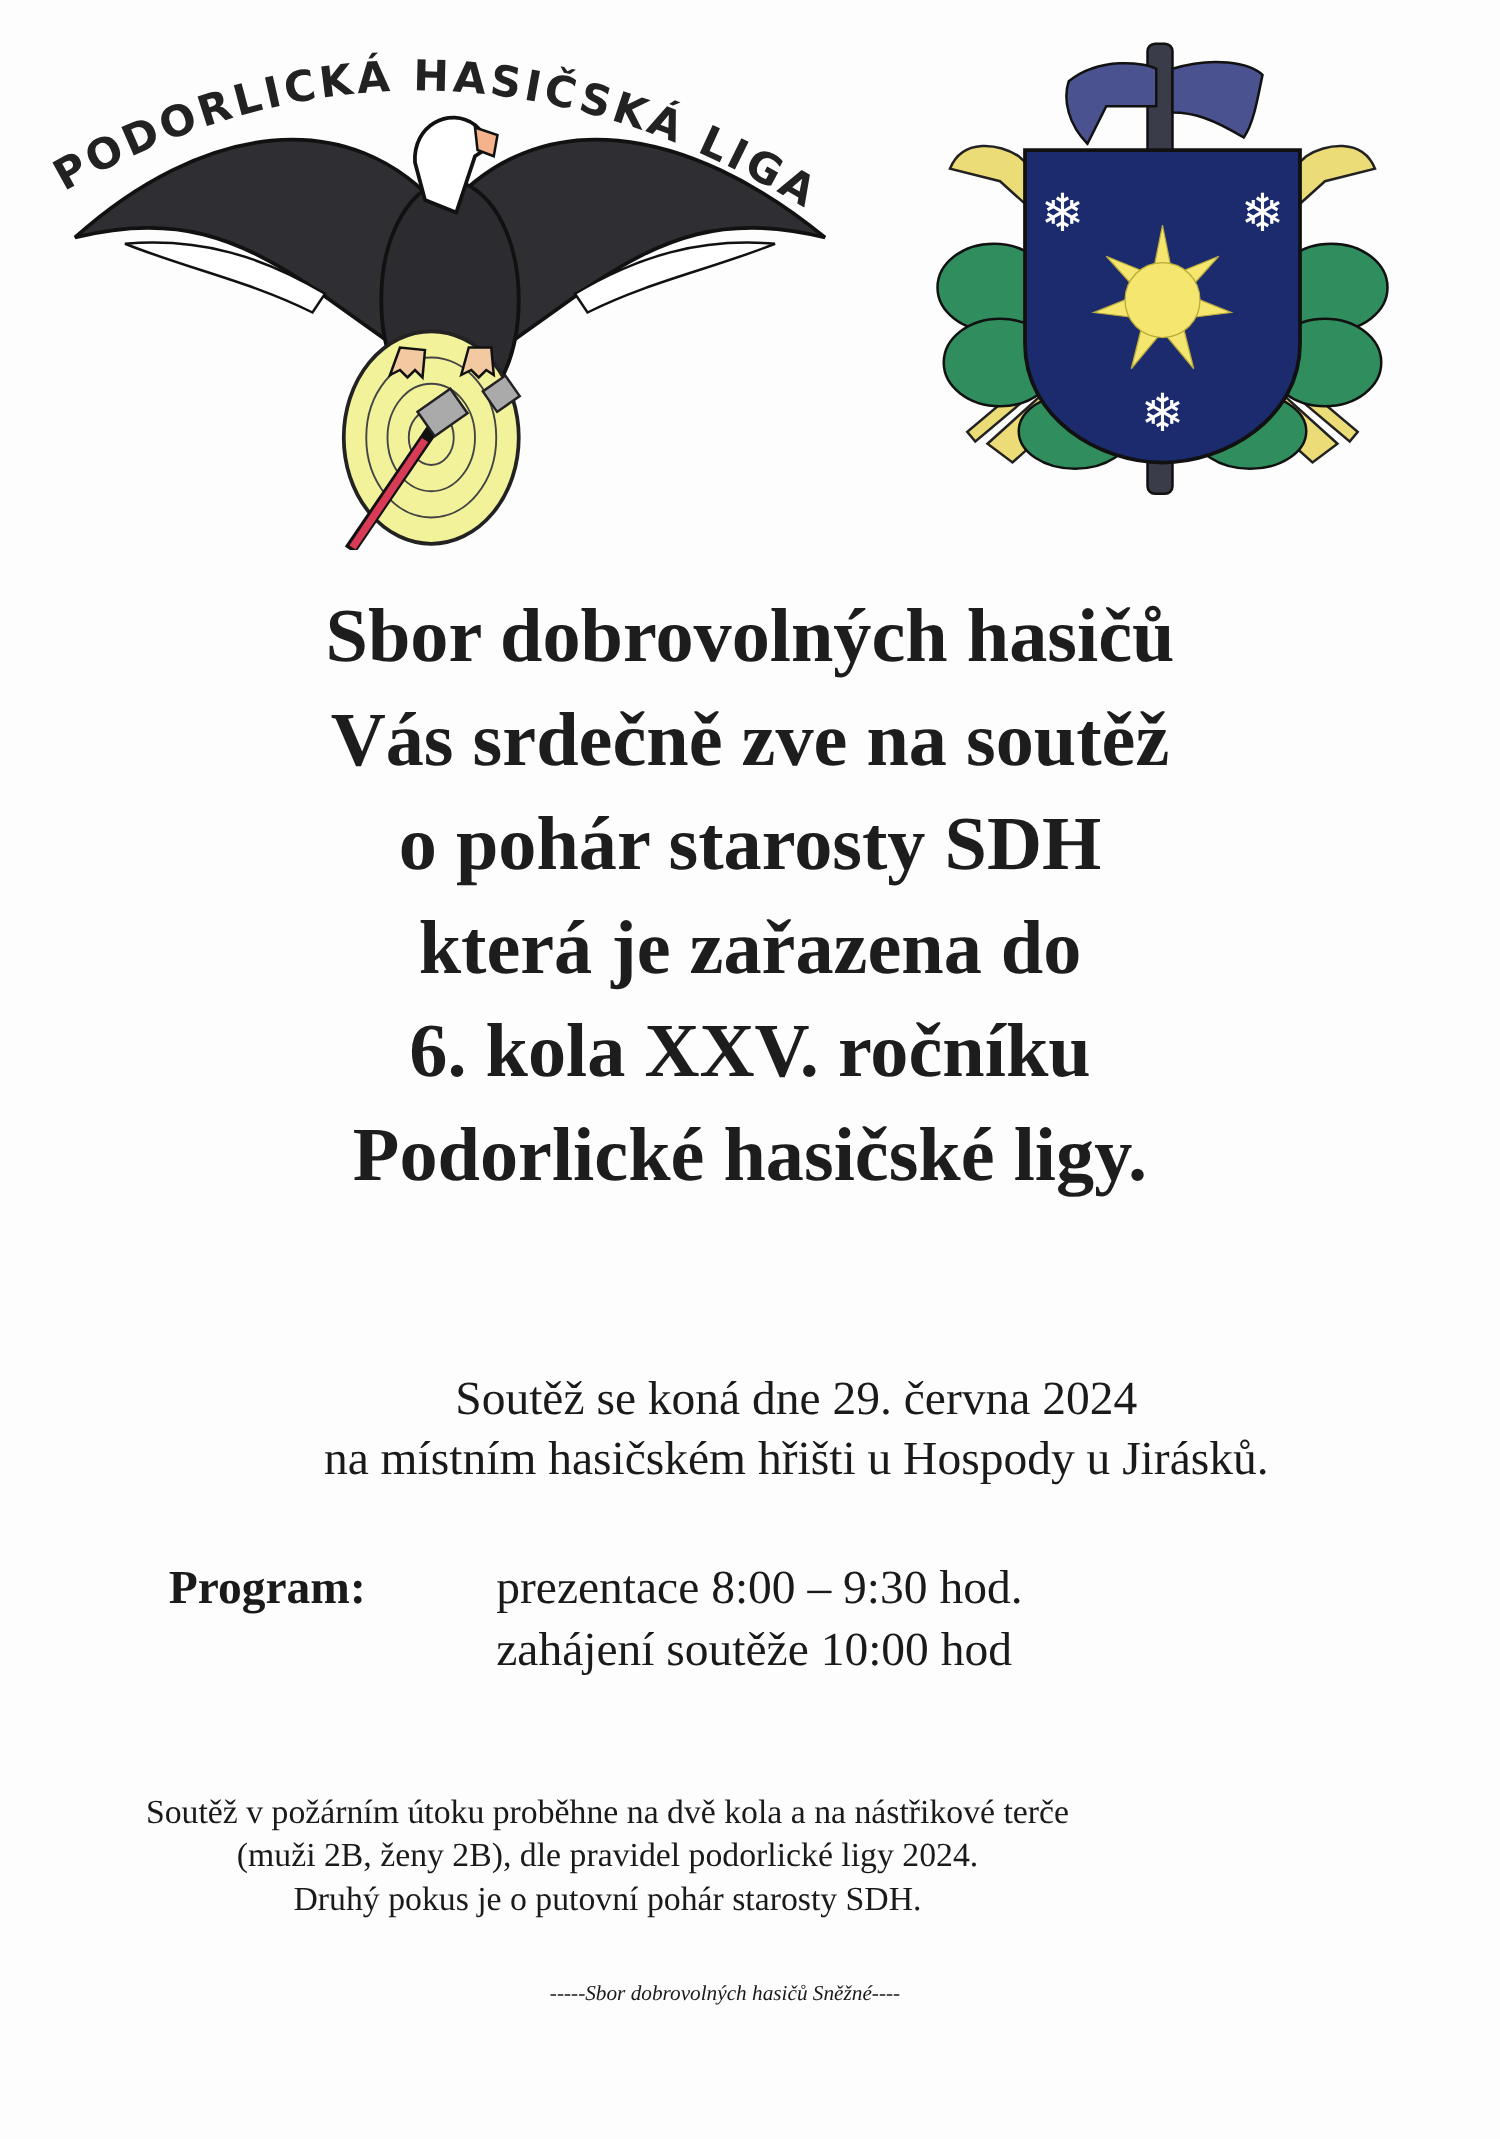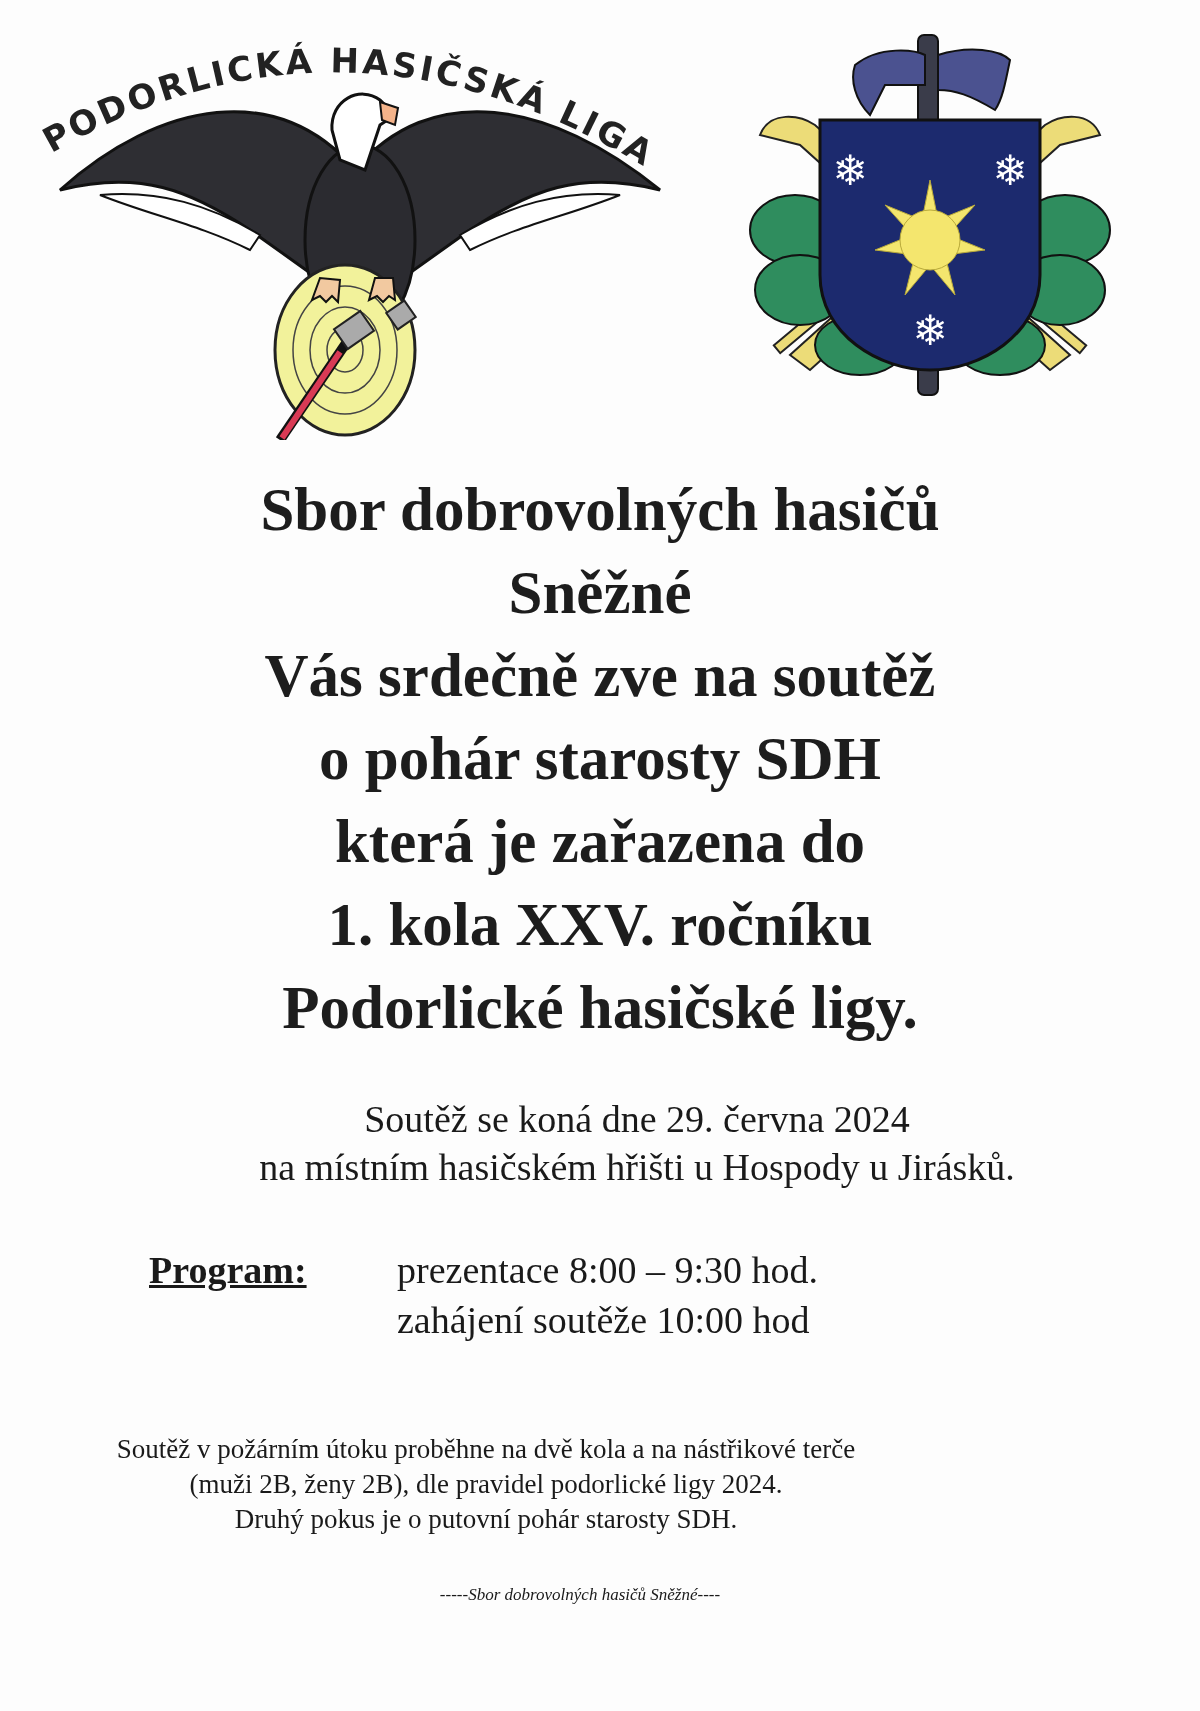--- a/index.html
+++ b/index.html
@@ -4,21 +4,21 @@
 <style>
   html,body{margin:0;padding:0;}
   body{width:1200px;height:1711px;background:#fdfdfd;font-family:"Liberation Serif",serif;color:#1a1a1a;position:relative;overflow:hidden;}
   .logos{position:absolute;top:0;left:0;width:1200px;height:440px;}
   .liga-logo{position:absolute;left:20px;top:20px;width:680px;height:420px;}
   .crest{position:absolute;left:740px;top:25px;width:380px;height:385px;}
   .headline{position:absolute;top:468px;left:0;width:1200px;text-align:center;font-weight:bold;font-size:61px;line-height:83px;color:#1d1d1d;}
   .headline div{white-space:nowrap;}
   .event{position:absolute;top:1095px;left:0;width:1200px;text-align:center;font-size:38px;line-height:48px;padding-left:37px;}
   .program{position:absolute;top:1245px;left:133px;font-size:38px;line-height:50px;}
-  .program .lbl{position:absolute;left:16px;top:0;font-weight:bold;white-space:nowrap;text-decoration:underline;}
+  .program .lbl{position:absolute;left:2px;top:0;font-weight:bold;white-space:nowrap;}
   .program .items{position:absolute;left:216px;top:0;white-space:nowrap;margin-left:48px;}
   .rules{position:absolute;top:1432px;left:0;width:972px;text-align:center;font-size:27px;line-height:35px;}
   .footer{position:absolute;top:1585px;left:0;width:1160px;text-align:center;font-size:17px;font-style:italic;}
 </style>
 </head>
 <body>
 
 <div class="logos">
   <svg class="liga-logo" viewBox="0 0 680 420">
     <defs>
@@ -84,25 +84,24 @@
 
     <g fill="#f4e66e" stroke="#b8a93a" stroke-width="1">
       <polygon points="190,155 198,195 235,180 208,210 245,225 205,230 215,270 190,240 165,270 175,230 135,225 172,210 145,180 182,195"></polygon>
       <circle cx="190" cy="215" r="30"></circle>
     </g>
   </svg>
 </div>
 
 <div class="headline">
   <div>Sbor dobrovolných hasičů</div>
-  <div>Sněžné</div>
   <div>Vás srdečně zve na soutěž</div>
   <div>o pohár starosty SDH</div>
   <div>která je zařazena do</div>
-  <div>1. kola XXV. ročníku</div>
+  <div>6. kola XXV. ročníku</div>
   <div>Podorlické hasičské ligy.</div>
 </div>
 
 <div class="event">
   <div>Soutěž se koná dne 29. června 2024</div>
   <div>na místním hasičském hřišti u Hospody u Jirásků.</div>
 </div>
 
 <div class="program">
   <div class="lbl">Program:</div>

